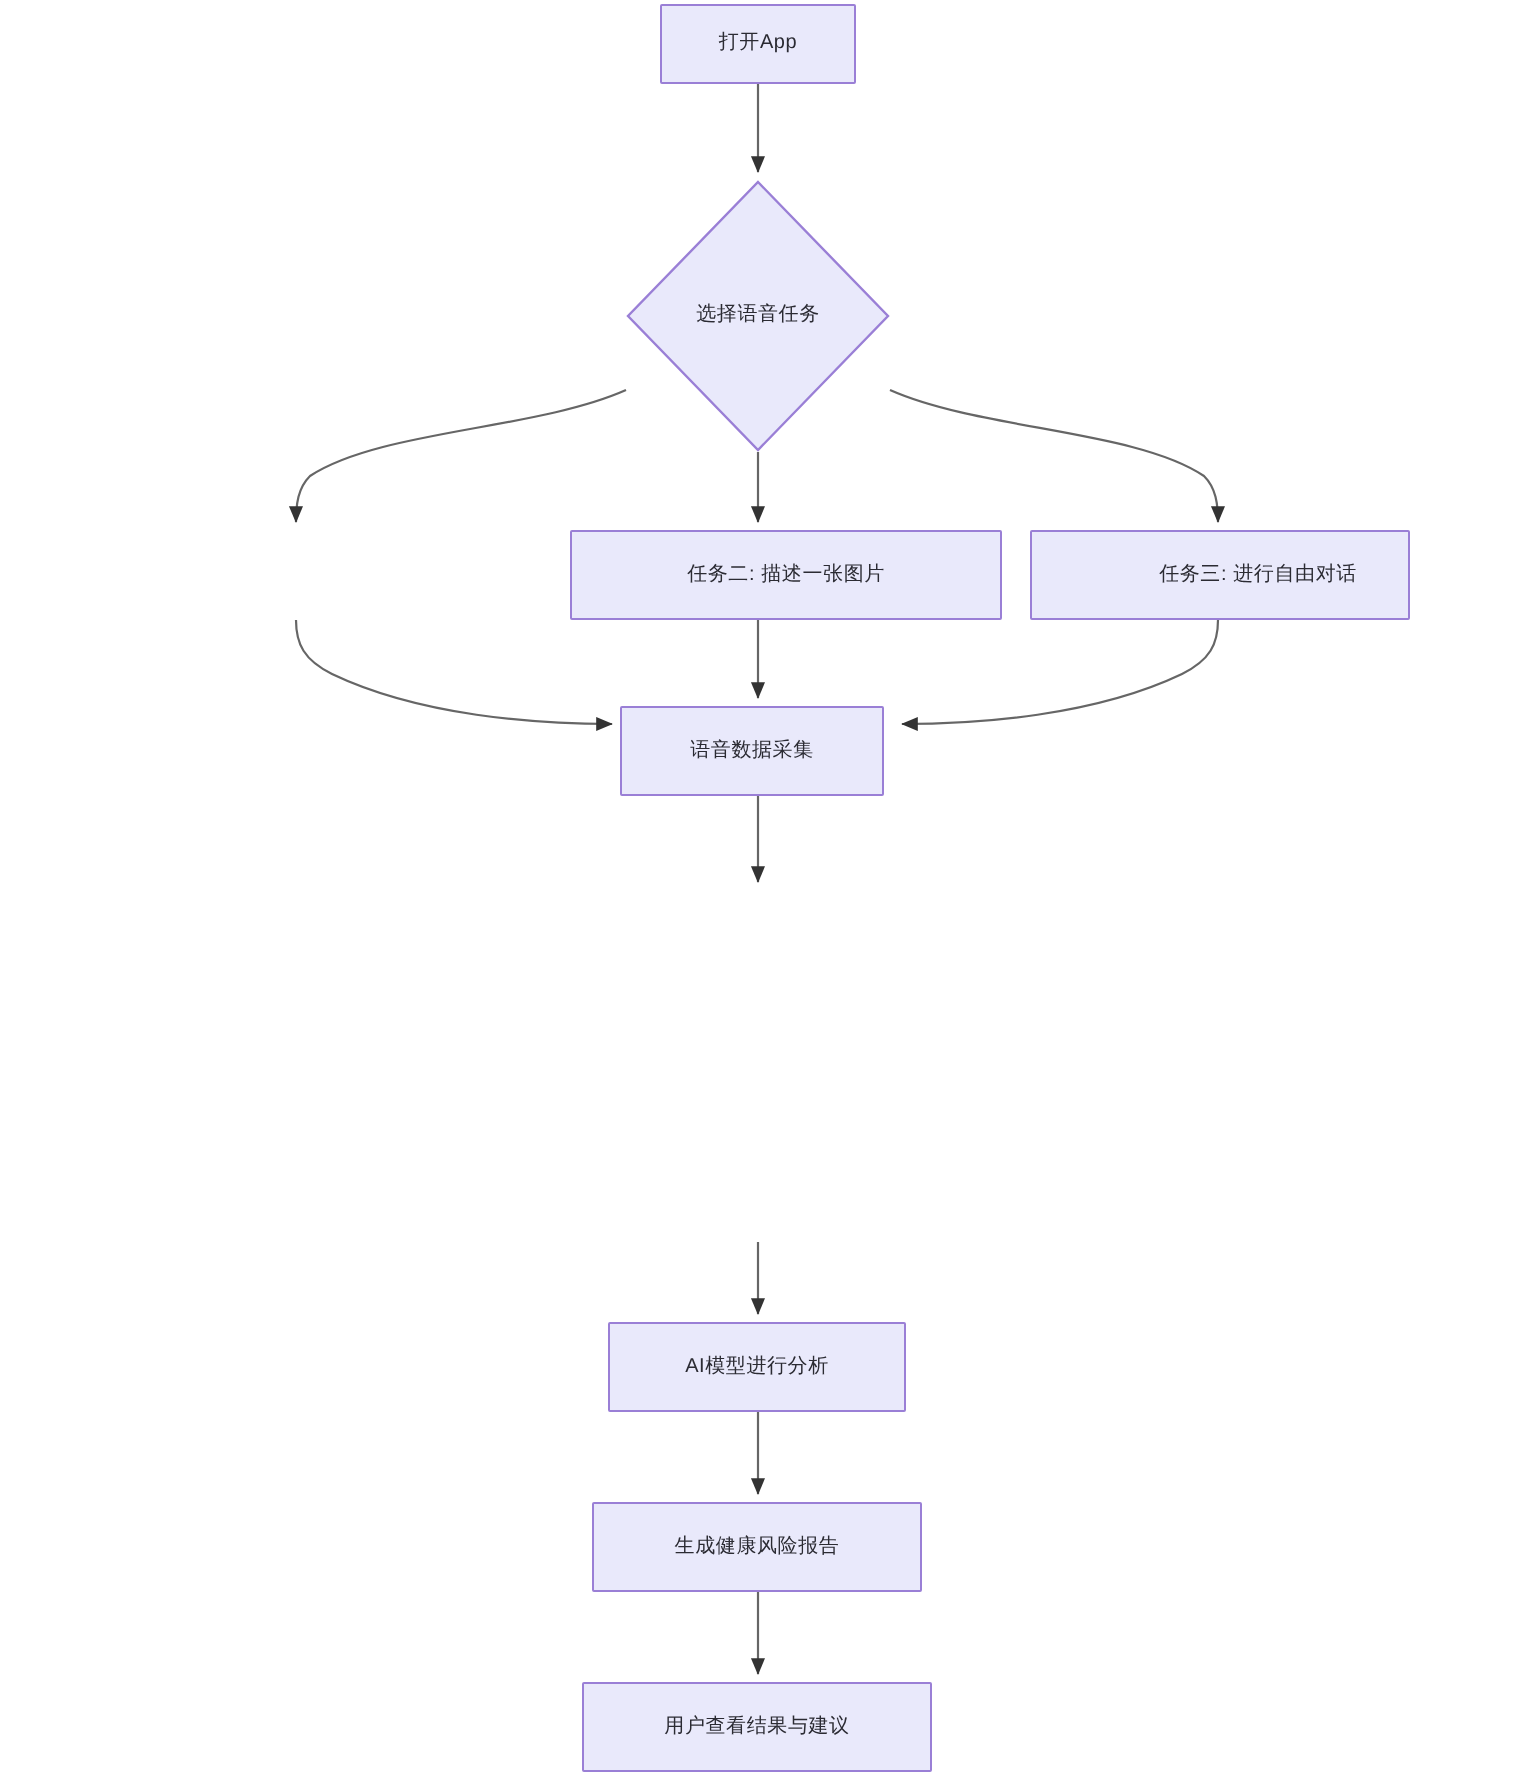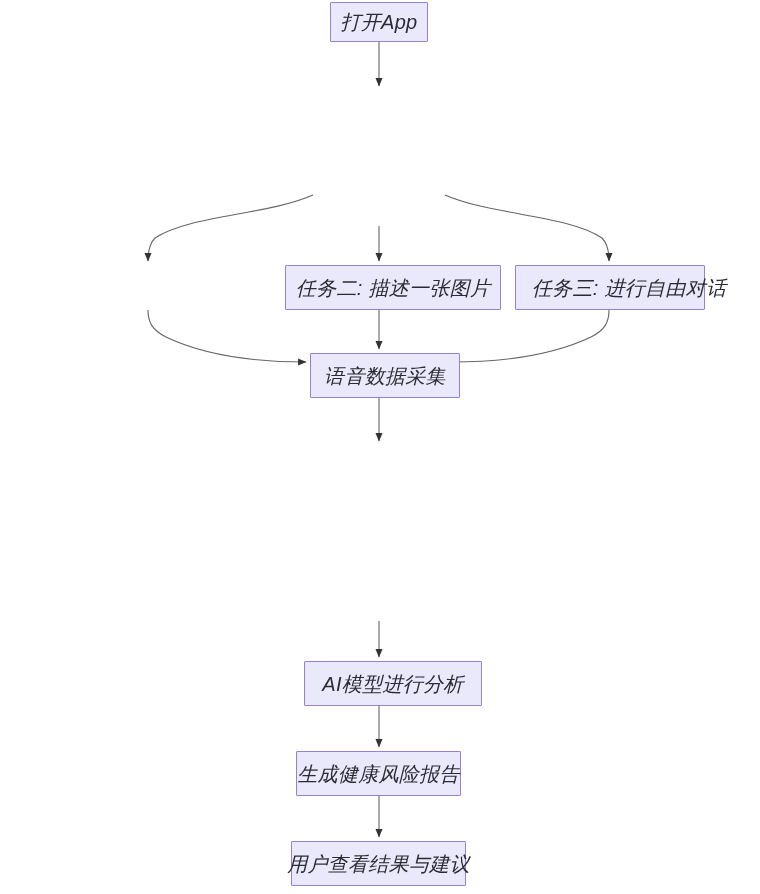--- a/index.html
+++ b/index.html
@@ -49,25 +49,24 @@
     position: absolute;
     left: 0;
     top: 0;
     width: 100%;
     height: 100%;
   }
   .node-label {
     position: relative;
     z-index: 2;
     color: #2b2b33;
-    font-size: 20px;
+    font-size: 10px;
     line-height: 1.2;
     white-space: nowrap;
     letter-spacing: 0.3px;
-    font-style: italic;
   }
   .label-diamond {
     color: #2b2b33;
   }
 </style>
 </head>
 <body>
 
 <div id="flowchart-root">
 
@@ -100,36 +99,42 @@
       <path d="M379,706 L379,747"></path>
 
       <path d="M379,796 L379,837"></path>
     </g>
   </svg>
 
   <div class="node node-rect" style="left:330px; top:2px; width:98px; height:40px;">
     <span class="node-label">打开App</span>
   </div>
 
+  <div class="node-diamond-wrap" style="left:313px; top:90px; width:132px; height:136px;">
+    <svg class="diamond-shape" viewBox="0 0 132 136" preserveAspectRatio="none">
+      <polygon points="66,1 131,68 66,135 1,68" fill="#e9e9fb" stroke="#9a7fd6" stroke-width="1.2"></polygon>
+    </svg>
+    <span class="node-label label-diamond">选择语音任务</span>
+  </div>
 
 
   <div class="node node-rect" style="left:285px; top:265px; width:216px; height:45px;">
     <span class="node-label">任务二: 描述一张图片</span>
   </div>
 
   <div class="node node-rect" style="left:515px; top:265px; width:190px; height:45px;padding-left:38px;">
     <span class="node-label">任务三: 进行自由对话</span>
   </div>
 
-  <div class="node node-rect" style="left:310px; top:353px; width:150px; height:45px;">
+  <div class="node node-rect" style="left:310px; top:353px; width:132px; height:45px;">
     <span class="node-label">语音数据采集</span>
   </div>
 
 
-  <div class="node node-rect" style="left:304px; top:661px; width:178px; height:45px;">
+  <div class="node node-rect" style="left:304px; top:661px; width:149px; height:45px;">
     <span class="node-label">AI模型进行分析</span>
   </div>
 
   <div class="node node-rect" style="left:291px; top:841px; width:175px; height:45px;">
     <span class="node-label">用户查看结果与建议</span>
   </div>
 
   <div class="node node-rect" style="left:296px; top:751px; width:165px; height:45px;">
     <span class="node-label">生成健康风险报告</span>
   </div>

